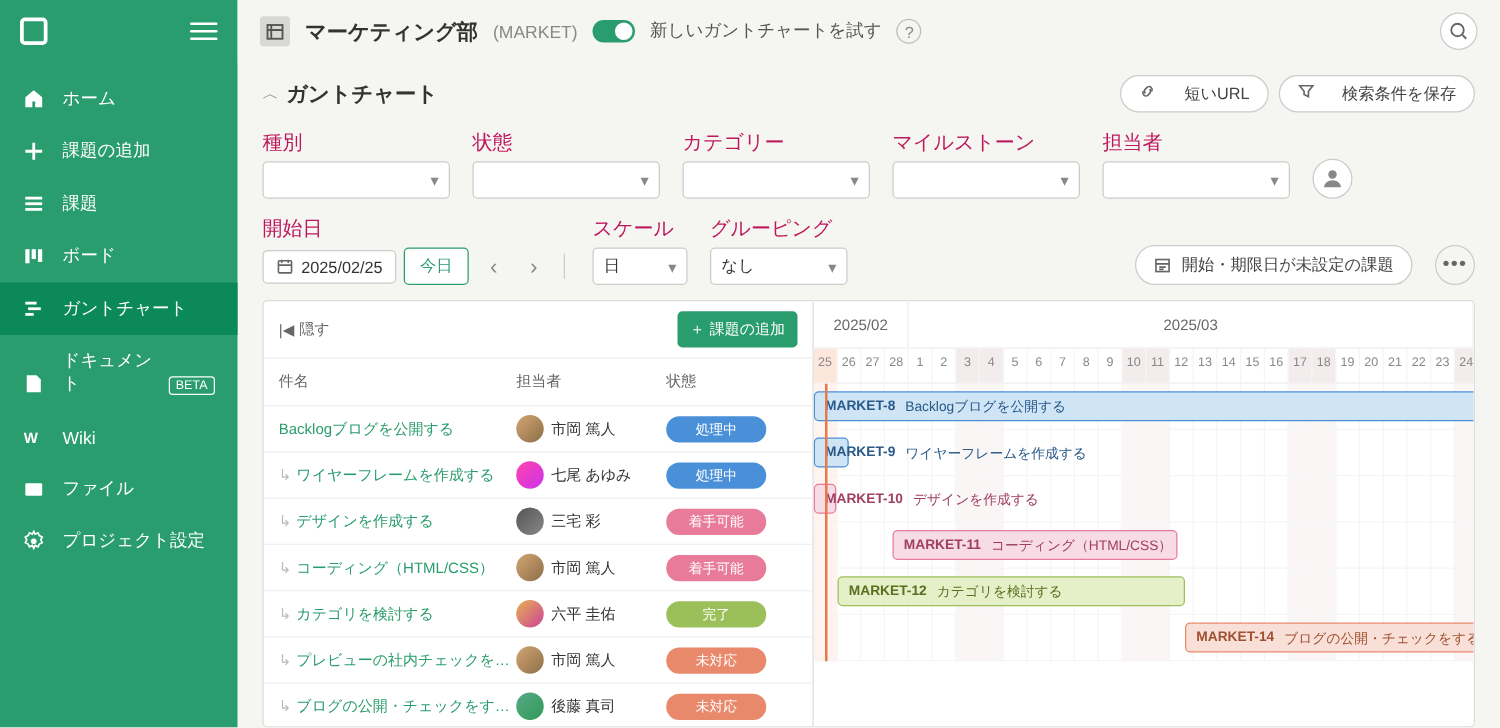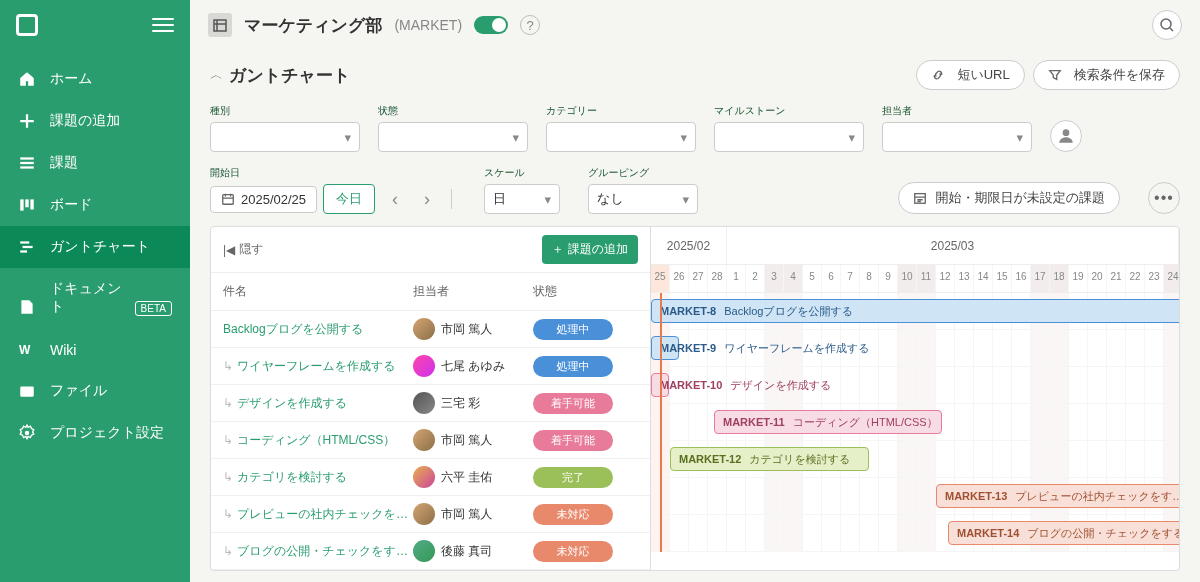--- a/index.html
+++ b/index.html
@@ -24,27 +24,27 @@
 .toggle::after{content:"";position:absolute;width:14px;height:14px;background:#fff;border-radius:50%;top:2px;right:2px}
 .try-new{color:#555;font-size:14px}
 .help{width:20px;height:20px;border:1px solid #bbb;border-radius:50%;display:flex;align-items:center;justify-content:center;color:#888;cursor:pointer}
 .spacer{flex:1}
 .search{width:30px;height:30px;border:1px solid #ccc;border-radius:50%;display:flex;align-items:center;justify-content:center;cursor:pointer;background:#fff}
 .sub{padding:10px 20px 0}
 .sub-h{display:flex;align-items:center;gap:6px;margin-bottom:14px}
 .sub-h .chev{color:#888}
 .sub-h h2{font-size:17px;font-weight:600}
 .actions{margin-left:auto;display:flex;gap:8px}
-.pill-btn{border:1px solid #ccc;background:#fff;border-radius:16px;padding:5px 14px;display:flex;align-items:center;gap:12px;cursor:pointer;font-size:13px;color:#444}
+.pill-btn{border:1px solid #ccc;background:#fff;border-radius:16px;padding:5px 14px;display:flex;align-items:flex-start;gap:22px;cursor:pointer;font-size:13px;color:#444}
 .filters{display:flex;gap:18px;flex-wrap:wrap}
 .f-col{display:flex;flex-direction:column;gap:4px}
-.f-label{font-size:10px;color:#14532d}
+.f-label{font-size:16px;color:#be185d}
 .f-sel{width:150px;height:30px;border:1px solid #ccc;border-radius:4px;background:#fff;display:flex;align-items:center;justify-content:flex-end;padding:0 8px;cursor:pointer;color:#888}
 .pic-btn{width:32px;height:32px;border:1px solid #ccc;border-radius:50%;background:#fff;display:flex;align-items:center;justify-content:center;cursor:pointer;align-self:flex-end}
-.row2{display:flex;gap:28px;align-items:flex-end;margin-top:14px}
+.row2{display:flex;gap:18px;align-items:flex-end;margin-top:14px}
 .date-group{display:flex;gap:6px;align-items:center}
 .date-input{display:flex;align-items:center;gap:6px;border:1px solid #ccc;border-radius:4px;background:#fff;padding:5px 10px;cursor:pointer}
 .today-btn{border:1px solid #2a9d6e;color:#2a9d6e;background:#fff;border-radius:4px;padding:5px 12px;cursor:pointer;font-size:13px}
 .nav-arrows{display:flex;align-items:center;gap:4px}
 .arw{width:28px;height:28px;display:flex;align-items:center;justify-content:center;color:#888;cursor:pointer;font-size:18px}
 .vline{width:1px;height:20px;background:#ccc;margin:0 4px}
 .scale-sel{width:76px;height:30px;border:1px solid #ccc;border-radius:4px;background:#fff;display:flex;align-items:center;justify-content:space-between;padding:0 8px;cursor:pointer}
 .grp-sel{width:110px}
 .row2 .spacer{flex:1}
 .nodate-btn{border:1px solid #ccc;background:#fff;border-radius:16px;padding:6px 14px;display:flex;align-items:center;gap:8px;cursor:pointer;font-size:13px;color:#444}
@@ -194,20 +194,21 @@
     <div class="topbar">
       <div class="proj-ic">
           <svg width="16" height="16" viewBox="0 0 16 16" fill="none" stroke="#555" stroke-width="1.5">
             <rect x="2" y="3" width="12" height="11"></rect>
             <path d="M5 3v11M2 7h12"></path>
           </svg>
         </div>
       <span class="proj-name">マーケティング部</span>
       <span class="proj-key">(MARKET)</span>
       <div class="toggle"></div>
+      <span class="try-new">新しいガントチャートを試す</span>
       <div class="help">?</div>
       <div class="spacer"></div>
       <div class="search">
           <svg width="16" height="16" viewBox="0 0 16 16" fill="none" stroke="#666" stroke-width="1.5">
             <circle cx="7" cy="7" r="5"></circle>
             <path d="M11 11l3 3"></path>
           </svg>
         </div>
     </div>
 
@@ -474,29 +475,23 @@
                 <span>デザインを作成する</span>
               </div>
             </div>
             <div class="bar-row">
               <div class="bar pink" style="left: 19px; width: 228px; margin-left: 44px;">
                 <span class="key">MARKET-11</span>
                 <span>コーディング（HTML/CSS）</span>
               </div>
             </div>
             <div class="bar-row">
-              <div class="bar green" style="left: 19px; width: 199px;">
+              <div class="bar green" style="left: 19px; width: 278px;">
                 <span class="key">MARKET-12</span>
                 <span>カテゴリを検討する</span>
-              </div>
-            </div>
-            <div class="bar-row">
-              <div class="bar red" style="left: 285px; width: 260px;">
-                <span class="key">MARKET-13</span>
-                <span>プレビューの社内チェックをす…</span>
               </div>
             </div>
             <div class="bar-row">
               <div class="bar red" style="left: 297px; width: 260px;">
                 <span class="key">MARKET-14</span>
                 <span>ブログの公開・チェックをする</span>
               </div>
             </div>
           </div>
       </div>

